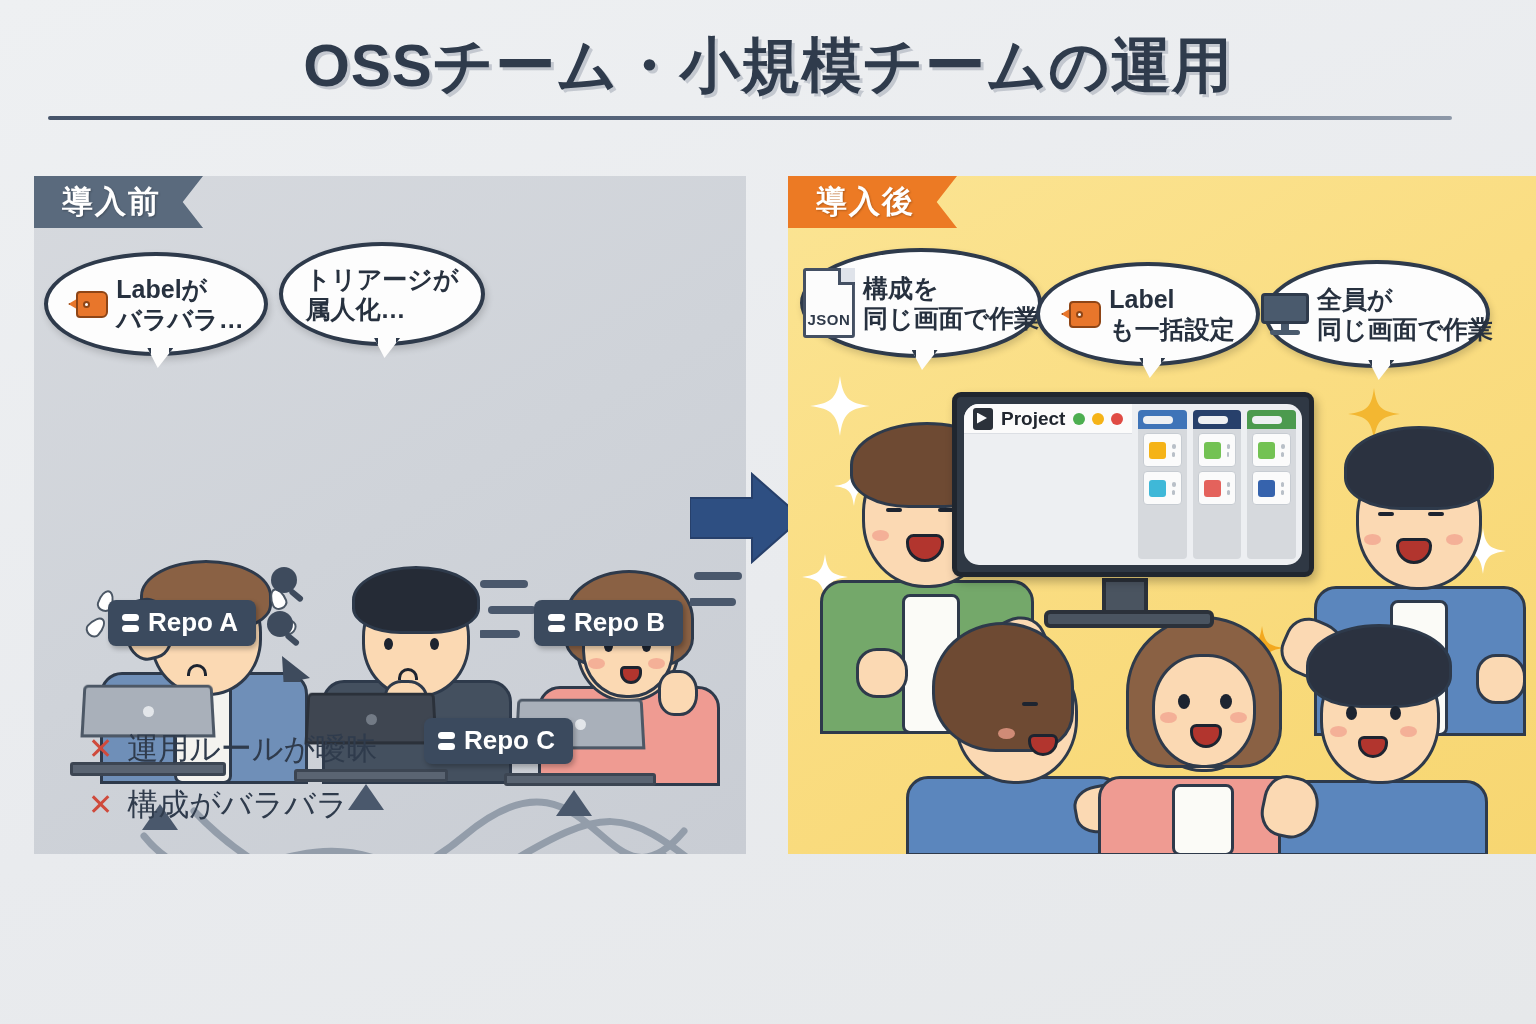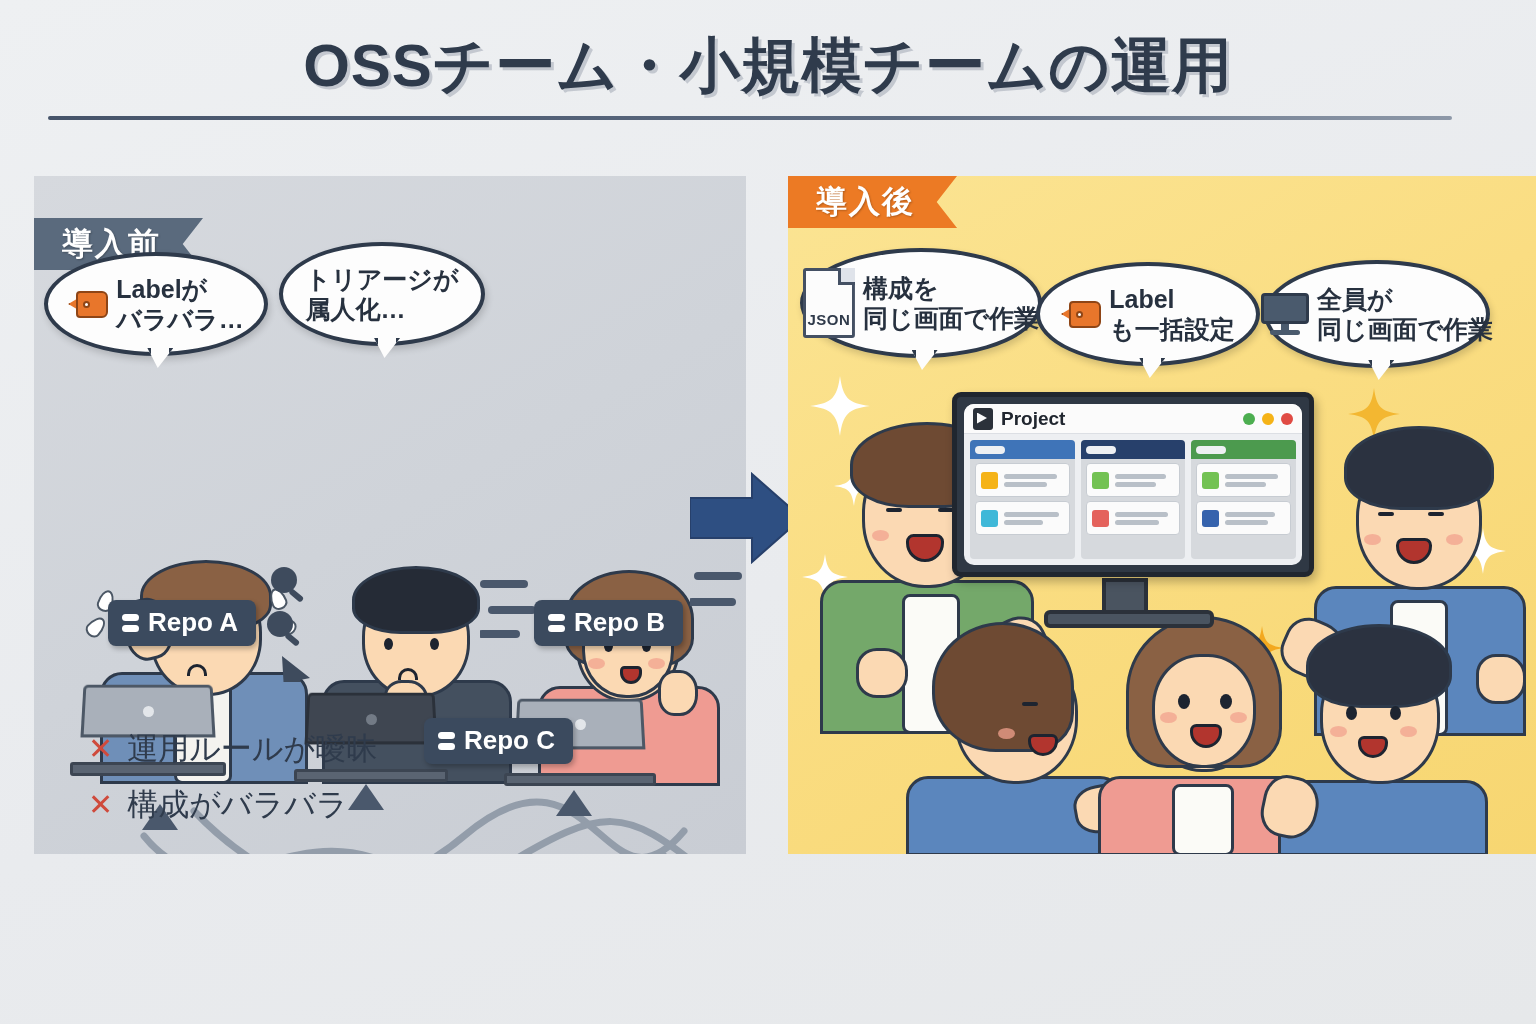--- a/index.html
+++ b/index.html
@@ -31,21 +31,21 @@
   .panel-after  { left: 788px; width: 756px;
     background: linear-gradient(150deg,#fbe493 0%,#fadd82 45%,#f7d671 100%); }
 
   
   .ribbon { position: absolute; left: 0; top: 0; height: 52px; padding: 0 42px 0 28px;
     display: flex; align-items: center;
     font-size: 31px; font-weight: 800; color: #fff; letter-spacing: 2px;
     text-shadow: 1px 1px 2px rgba(0,0,0,.25);
     clip-path: polygon(0 0, 100% 0, 88% 50%, 100% 100%, 0 100%);
     box-shadow: 2px 3px 6px rgba(0,0,0,.20); }
-  .ribbon-before { background: #5a6a7d; margin-top: 42px; }
+  .ribbon-before { background: #5a6a7d; }
   .ribbon-after  { background: #ec7a24; }
 
   
   .bubble { position: absolute; background: #fdfdfd;
     border: 4px solid #2e3a4b; border-radius: 50% / 50%;
     display: flex; align-items: center; justify-content: center;
     box-shadow: 2px 4px 7px rgba(0,0,0,.16); }
   .bubble .inner { display: flex; align-items: center; gap: 8px; padding: 0 14px; }
   .bubble .lines { display: flex; flex-direction: column; gap: 1px; }
   .bubble .l { font-size: 25px; font-weight: 800; color: #27313f;
@@ -140,22 +140,22 @@
   .badrow .x { color:#cf4a3c; font-size:30px; font-weight:800; line-height:1; }
   .badrow .t { font-size:31px; font-weight:400; color:#2f3b4c; }
 
   
   .arrow { position:absolute; left:690px; top:472px; width:112px; height:92px; }
 
   
   .board { position:absolute; left:952px; top:392px; width:362px; height:185px;
     background:#2f3844; border:5px solid #20262f; border-radius:9px; padding:7px;
     box-shadow:3px 5px 10px rgba(0,0,0,.25); }
-  .board .screen { width:100%; height:100%; background:#edeff2; border-radius:10px;
-    display:flex; flex-direction:column; overflow:hidden; }
+  .board .screen { width:100%; height:100%; background:#edeff2; border-radius:15px;
+    display:flex; flex-direction:row; overflow:hidden; }
   .board .bar { height:30px; background:#fbfbfb; display:flex; align-items:center;
     padding:0 9px; gap:8px; border-bottom:1px solid #dcdfe4; }
   .board .logo { width:20px; height:22px; background:#2b313a; border-radius:3px;
     position:relative; }
   .board .logo::after { content:""; position:absolute; left:4px; top:5px;
     width:10px; height:11px; background:#fbfbfb;
     clip-path: polygon(0 0, 100% 50%, 0 100%); }
   .board .ttl { font-size:19px; font-weight:700; color:#20262f; }
   .board .dots { margin-left:auto; display:flex; gap:7px; }
   .board .dots i { width:12px; height:12px; border-radius:50%; display:block; }

